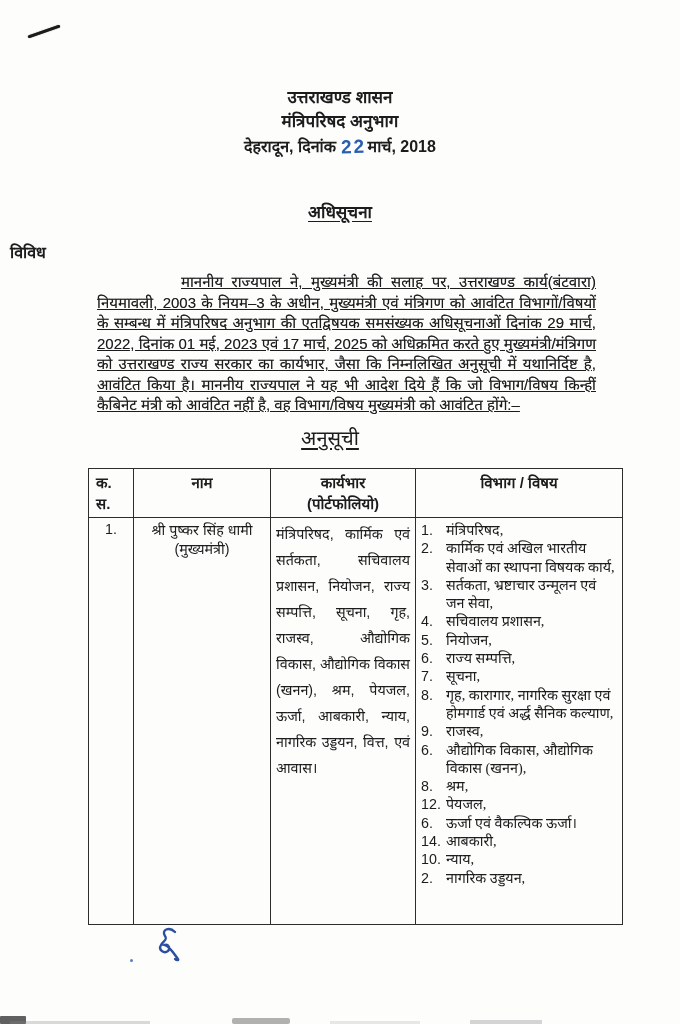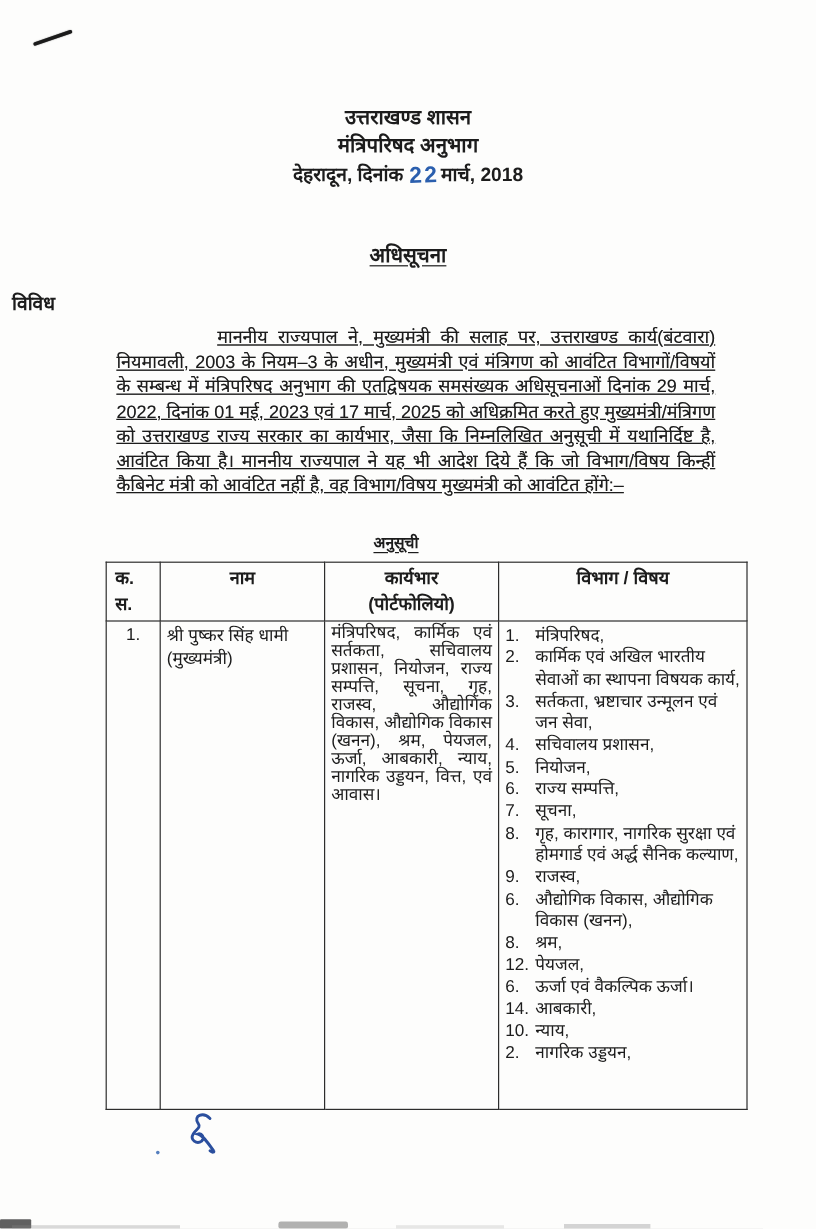--- a/index.html
+++ b/index.html
@@ -42,22 +42,22 @@
   }
   .body-par{
     position:absolute;top:272px;left:97px;width:499px;margin:0;
     font-size:15px;line-height:20.5px;
     text-align:justify;text-indent:84px;
     font-weight:500;
     text-shadow:0 0 .4px rgba(30,30,30,.5);
     text-decoration:underline;
   }
   .sched-title{
-    position:absolute;top:443px;left:88px;width:484px;text-align:center;
-    font-size:13px;font-weight:700;
+    position:absolute;top:424px;left:88px;width:484px;text-align:center;
+    font-size:20px;font-weight:400;
     text-decoration:underline;text-underline-offset:3px;
   }
   table.schedule{
     position:absolute;left:88px;top:468px;width:534px;
     border-collapse:collapse;table-layout:fixed;
     font-size:14.3px;
   }
   table.schedule th, table.schedule td{
     border:1.6px solid #2d2d2d;
     vertical-align:top;
@@ -66,31 +66,31 @@
   table.schedule th{
     font-weight:700;font-size:15px;line-height:21px;
     text-align:center;vertical-align:top;
   }
   th.col-serial div{text-align:left;padding-left:2px;}
   col.c-serial{width:45px;}
   col.c-name{width:137px;}
   col.c-portfolio{width:145px;}
   col.c-dept{width:207px;}
   td.cell-serial{text-align:center;font-weight:500;padding-top:5px;}
-  td.cell-name{text-align:left;font-weight:500;line-height:19px;padding-top:5px;}
+  td.cell-name{text-align:center;font-weight:500;line-height:19px;padding-top:5px;}
   td.cell-portfolio{
-    text-align:justify;line-height:15px;font-weight:500;
+    text-align:justify;line-height:26px;font-weight:500;
     padding:4px 6px;height:400px;
   }
   td.cell-dept{padding:4px 4px 4px 6px;}
   .dept-item{
     display:flex;line-height:18.3px;font-weight:500;
   }
   .dept-num{flex:0 0 25px;}
-  .dept-text{flex:1;}
+  .dept-text{flex:1;font-family:Liberation Serif, serif;}
   
   .signature{position:absolute;left:156px;top:926px;}
   .blue-dot{position:absolute;left:130px;top:959px;width:3px;height:3px;
     background:#2b5fae;border-radius:50%;opacity:.8;}
   
   .smudge{position:absolute;background:#444;}
   .smudge.s1{left:0;top:1016px;width:26px;height:8px;opacity:.85;border-radius:1px;}
   .smudge.s2{left:10px;top:1021px;width:140px;height:3px;opacity:.3;background:#888;}
   .smudge.s3{left:232px;top:1018px;width:58px;height:6px;opacity:.45;background:#555;border-radius:2px;}
   .smudge.s4{left:470px;top:1020px;width:72px;height:4px;opacity:.3;background:#777;}

